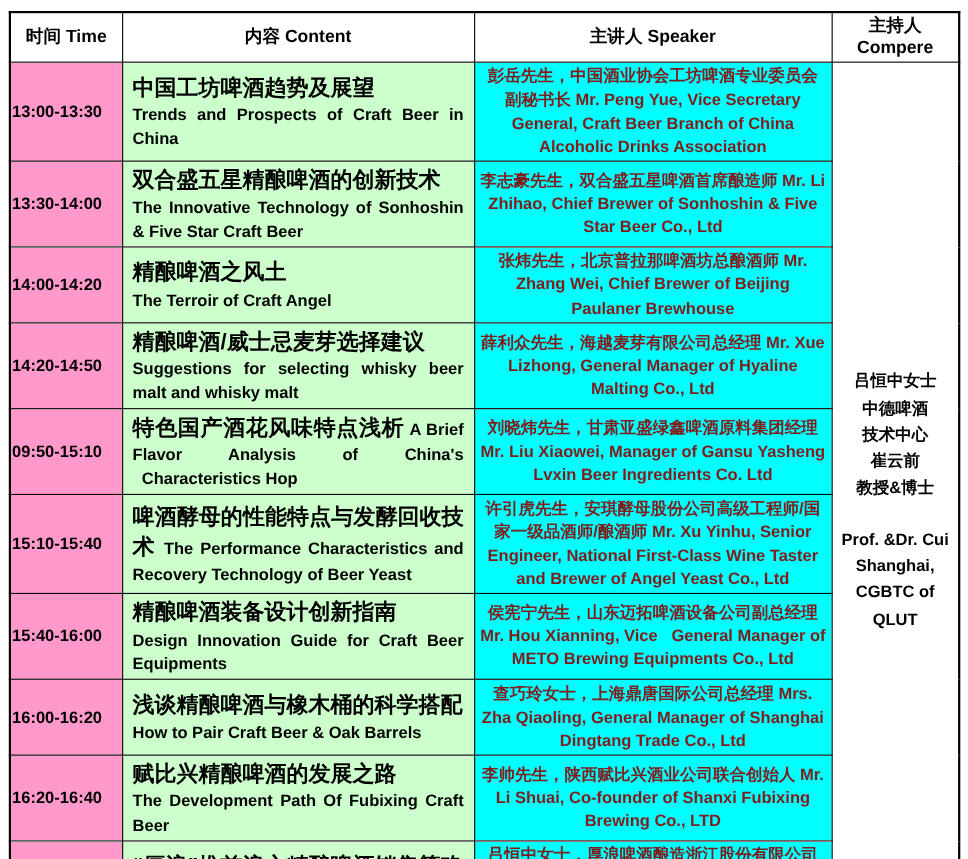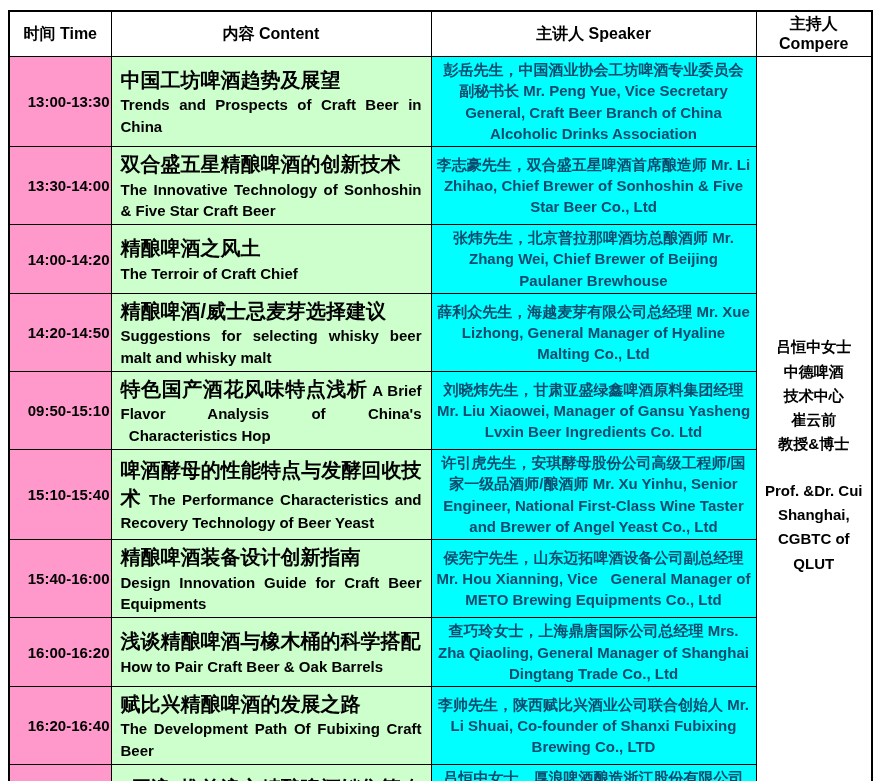--- a/index.html
+++ b/index.html
@@ -13,30 +13,30 @@
     border-collapse:collapse; table-layout:fixed; width:863px;
     border:2px solid #000;
   }
   td, th { border:1px solid #000; overflow:hidden; }
   th {
     background:#ffffff; color:#000; font-weight:bold; font-size:16px;
     text-align:center; vertical-align:middle; line-height:1.25; padding:2px 2px;
   }
   td.time {
     background:#FF99CC; color:#000; font-weight:bold; font-size:15px;
-    text-align:right; vertical-align:middle;
+    text-align:left; vertical-align:middle;
   }
   td.content {
     background:#CCFFCC; color:#000; font-weight:bold; font-size:15px;
     text-align:justify; vertical-align:middle; padding:3px 9px; line-height:1.42;
   }
   td.content .zh { font-size:20px; }
   td.content .block { display:block; }
   td.speaker {
-    background:#00FFFF; color:#0c4a6e; font-weight:bold; font-size:15px;
+    background:#00FFFF; color:#7f1d1d; font-weight:bold; font-size:15px;
     text-align:center; vertical-align:middle; padding:2px 5px; line-height:1.42;
   }
   td.compere {
     background:#ffffff; color:#000; font-weight:bold; font-size:15px;
     text-align:center; vertical-align:middle; line-height:1.62; padding:2px 4px;
   }
   td.compere .spacer { height:22px; }
 </style>
 </head>
 <body>
@@ -84,21 +84,21 @@
     <td class="time">13:30-14:00</td>
     <td class="content">
       <span class="zh block">双合盛五星精酿啤酒的创新技术</span> <span class="en">The Innovative Technology of Sonhoshin &amp; Five Star Craft Beer</span>
     </td>
     <td class="speaker">李志豪先生，双合盛五星啤酒首席酿造师 Mr. Li Zhihao, Chief Brewer of Sonhoshin &amp; Five Star Beer Co., Ltd</td>
   </tr>
 
   <tr style="height:65px">
     <td class="time">14:00-14:20</td>
     <td class="content">
-      <span class="zh block">精酿啤酒之风土</span> <span class="en">The Terroir of Craft Chief</span>
+      <span class="zh block">精酿啤酒之风土</span> <span class="en">The Terroir of Craft Angel</span>
     </td>
     <td class="speaker">张炜先生，北京普拉那啤酒坊总酿酒师 Mr. Zhang Wei, Chief Brewer of Beijing Paulaner Brewhouse</td>
   </tr>
 
   <tr style="height:65px">
     <td class="time">14:20-14:50</td>
     <td class="content">
       <span class="zh block">精酿啤酒/威士忌麦芽选择建议</span> <span class="en">Suggestions for selecting whisky beer malt and whisky malt</span>
     </td>
     <td class="speaker">薛利众先生，海越麦芽有限公司总经理 Mr. Xue Lizhong, General Manager of Hyaline Malting Co., Ltd</td>

